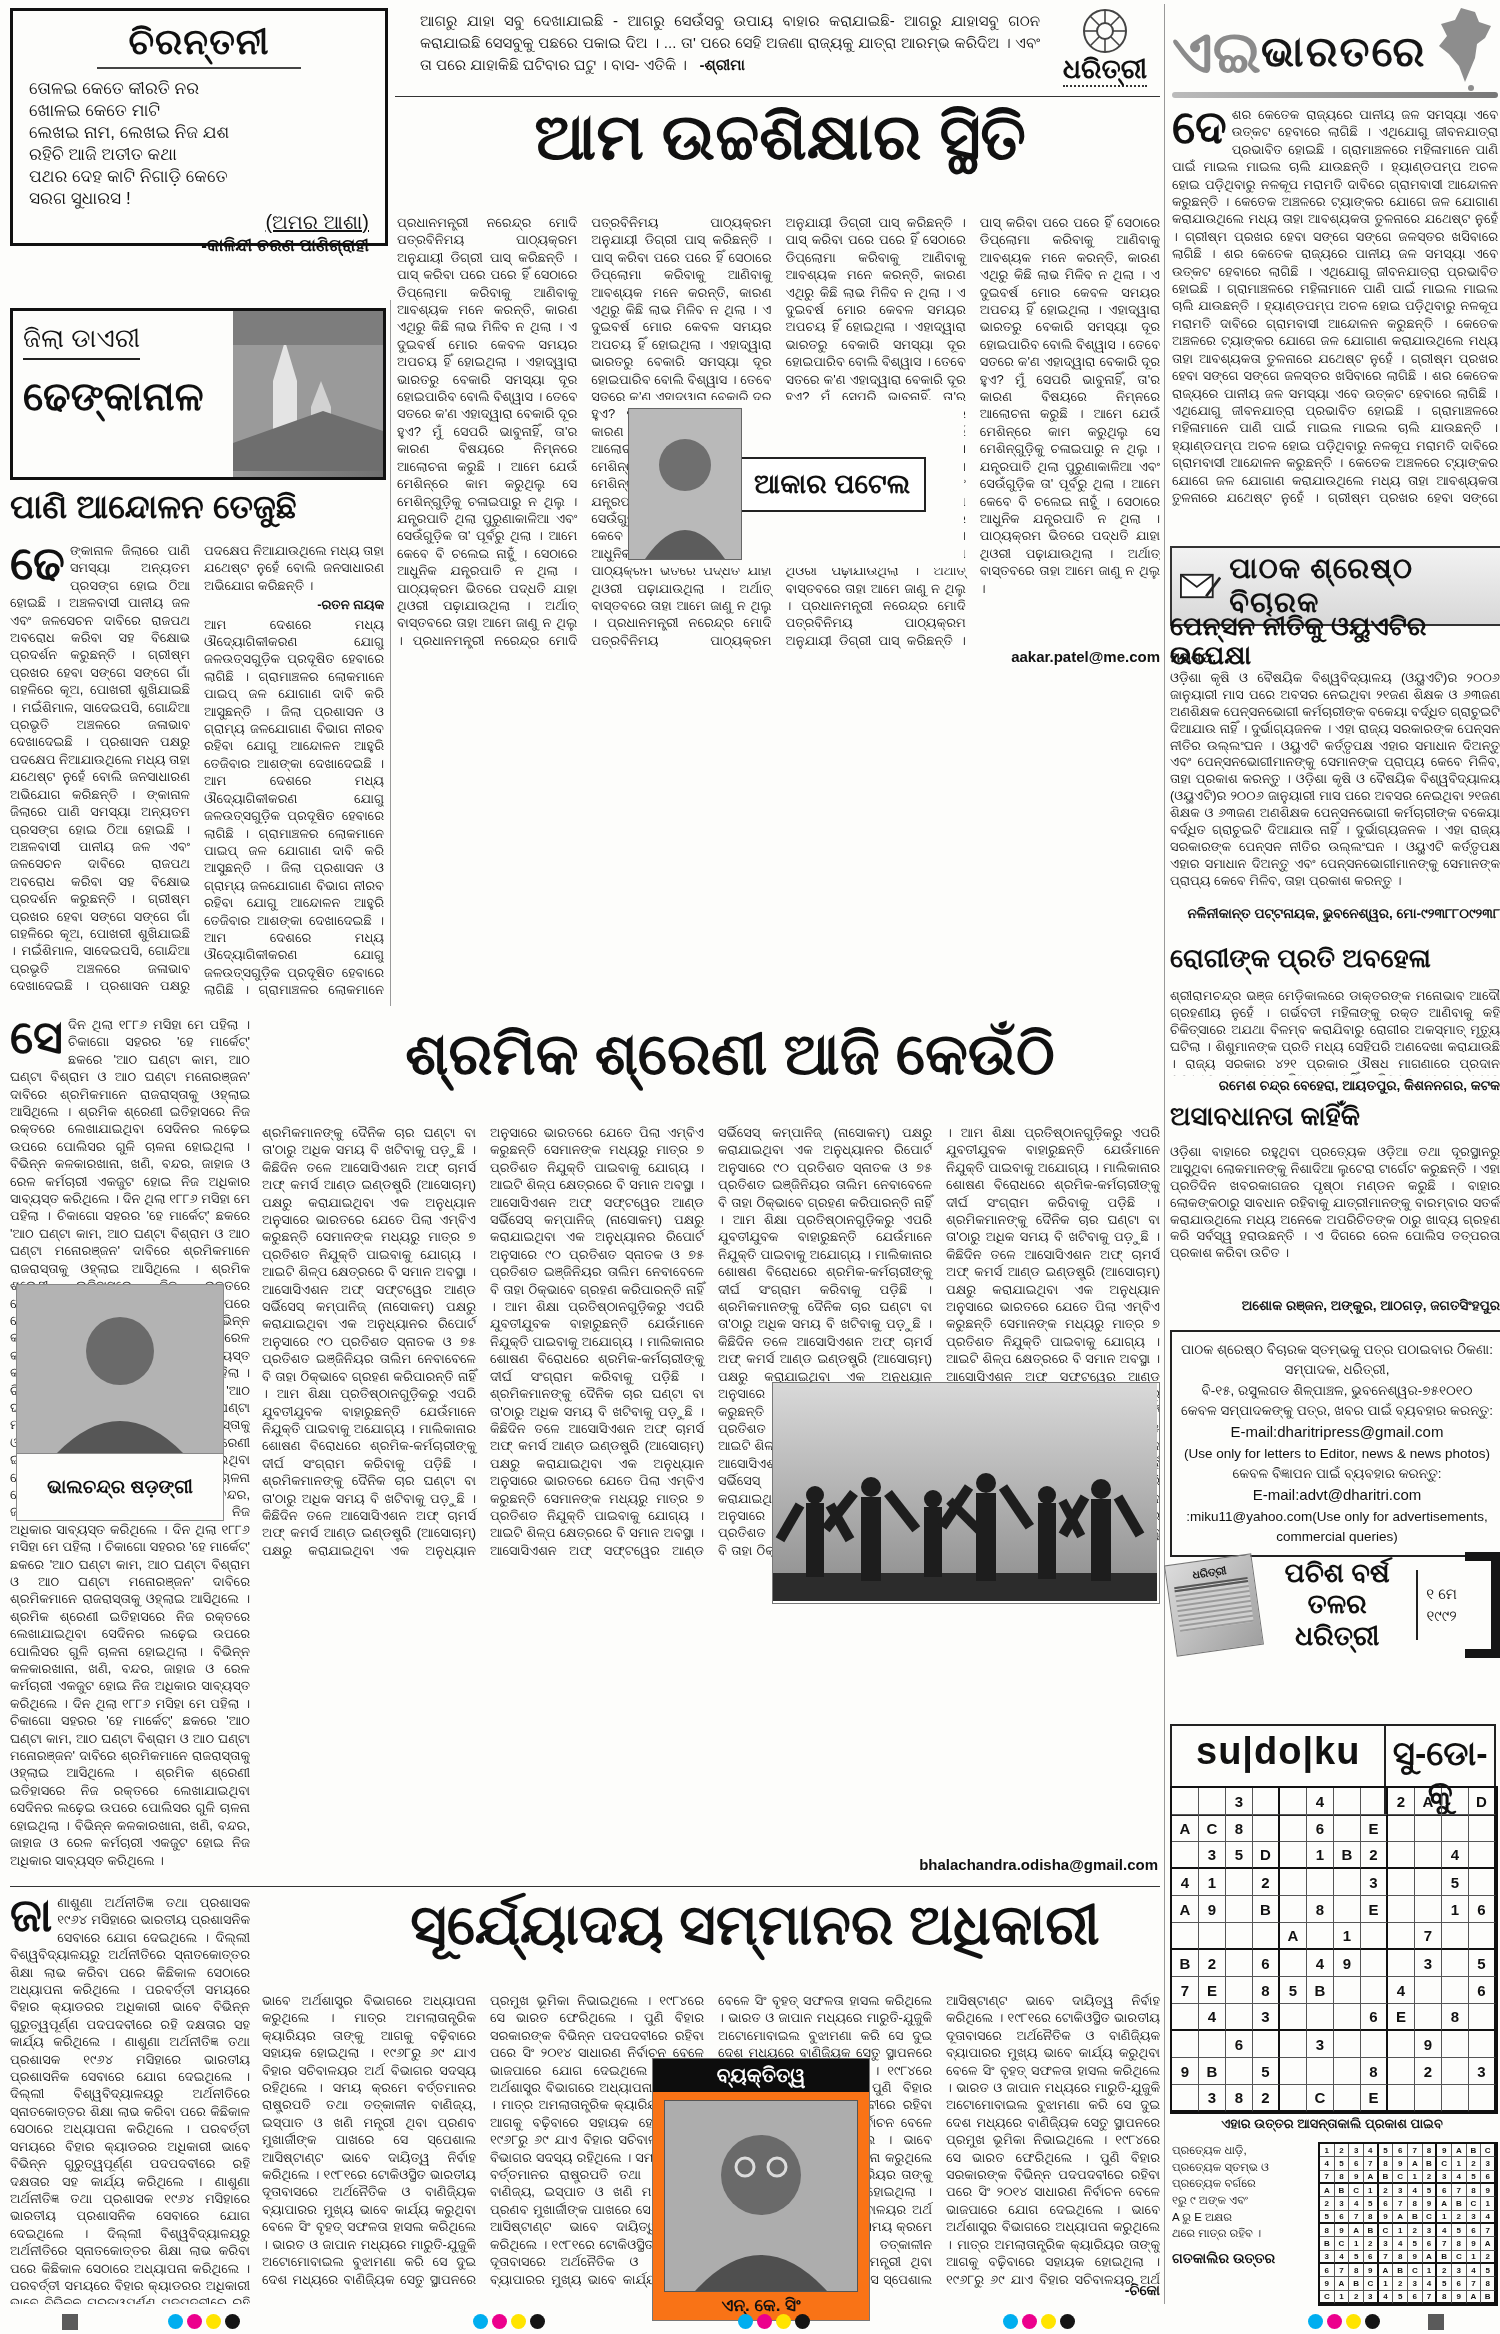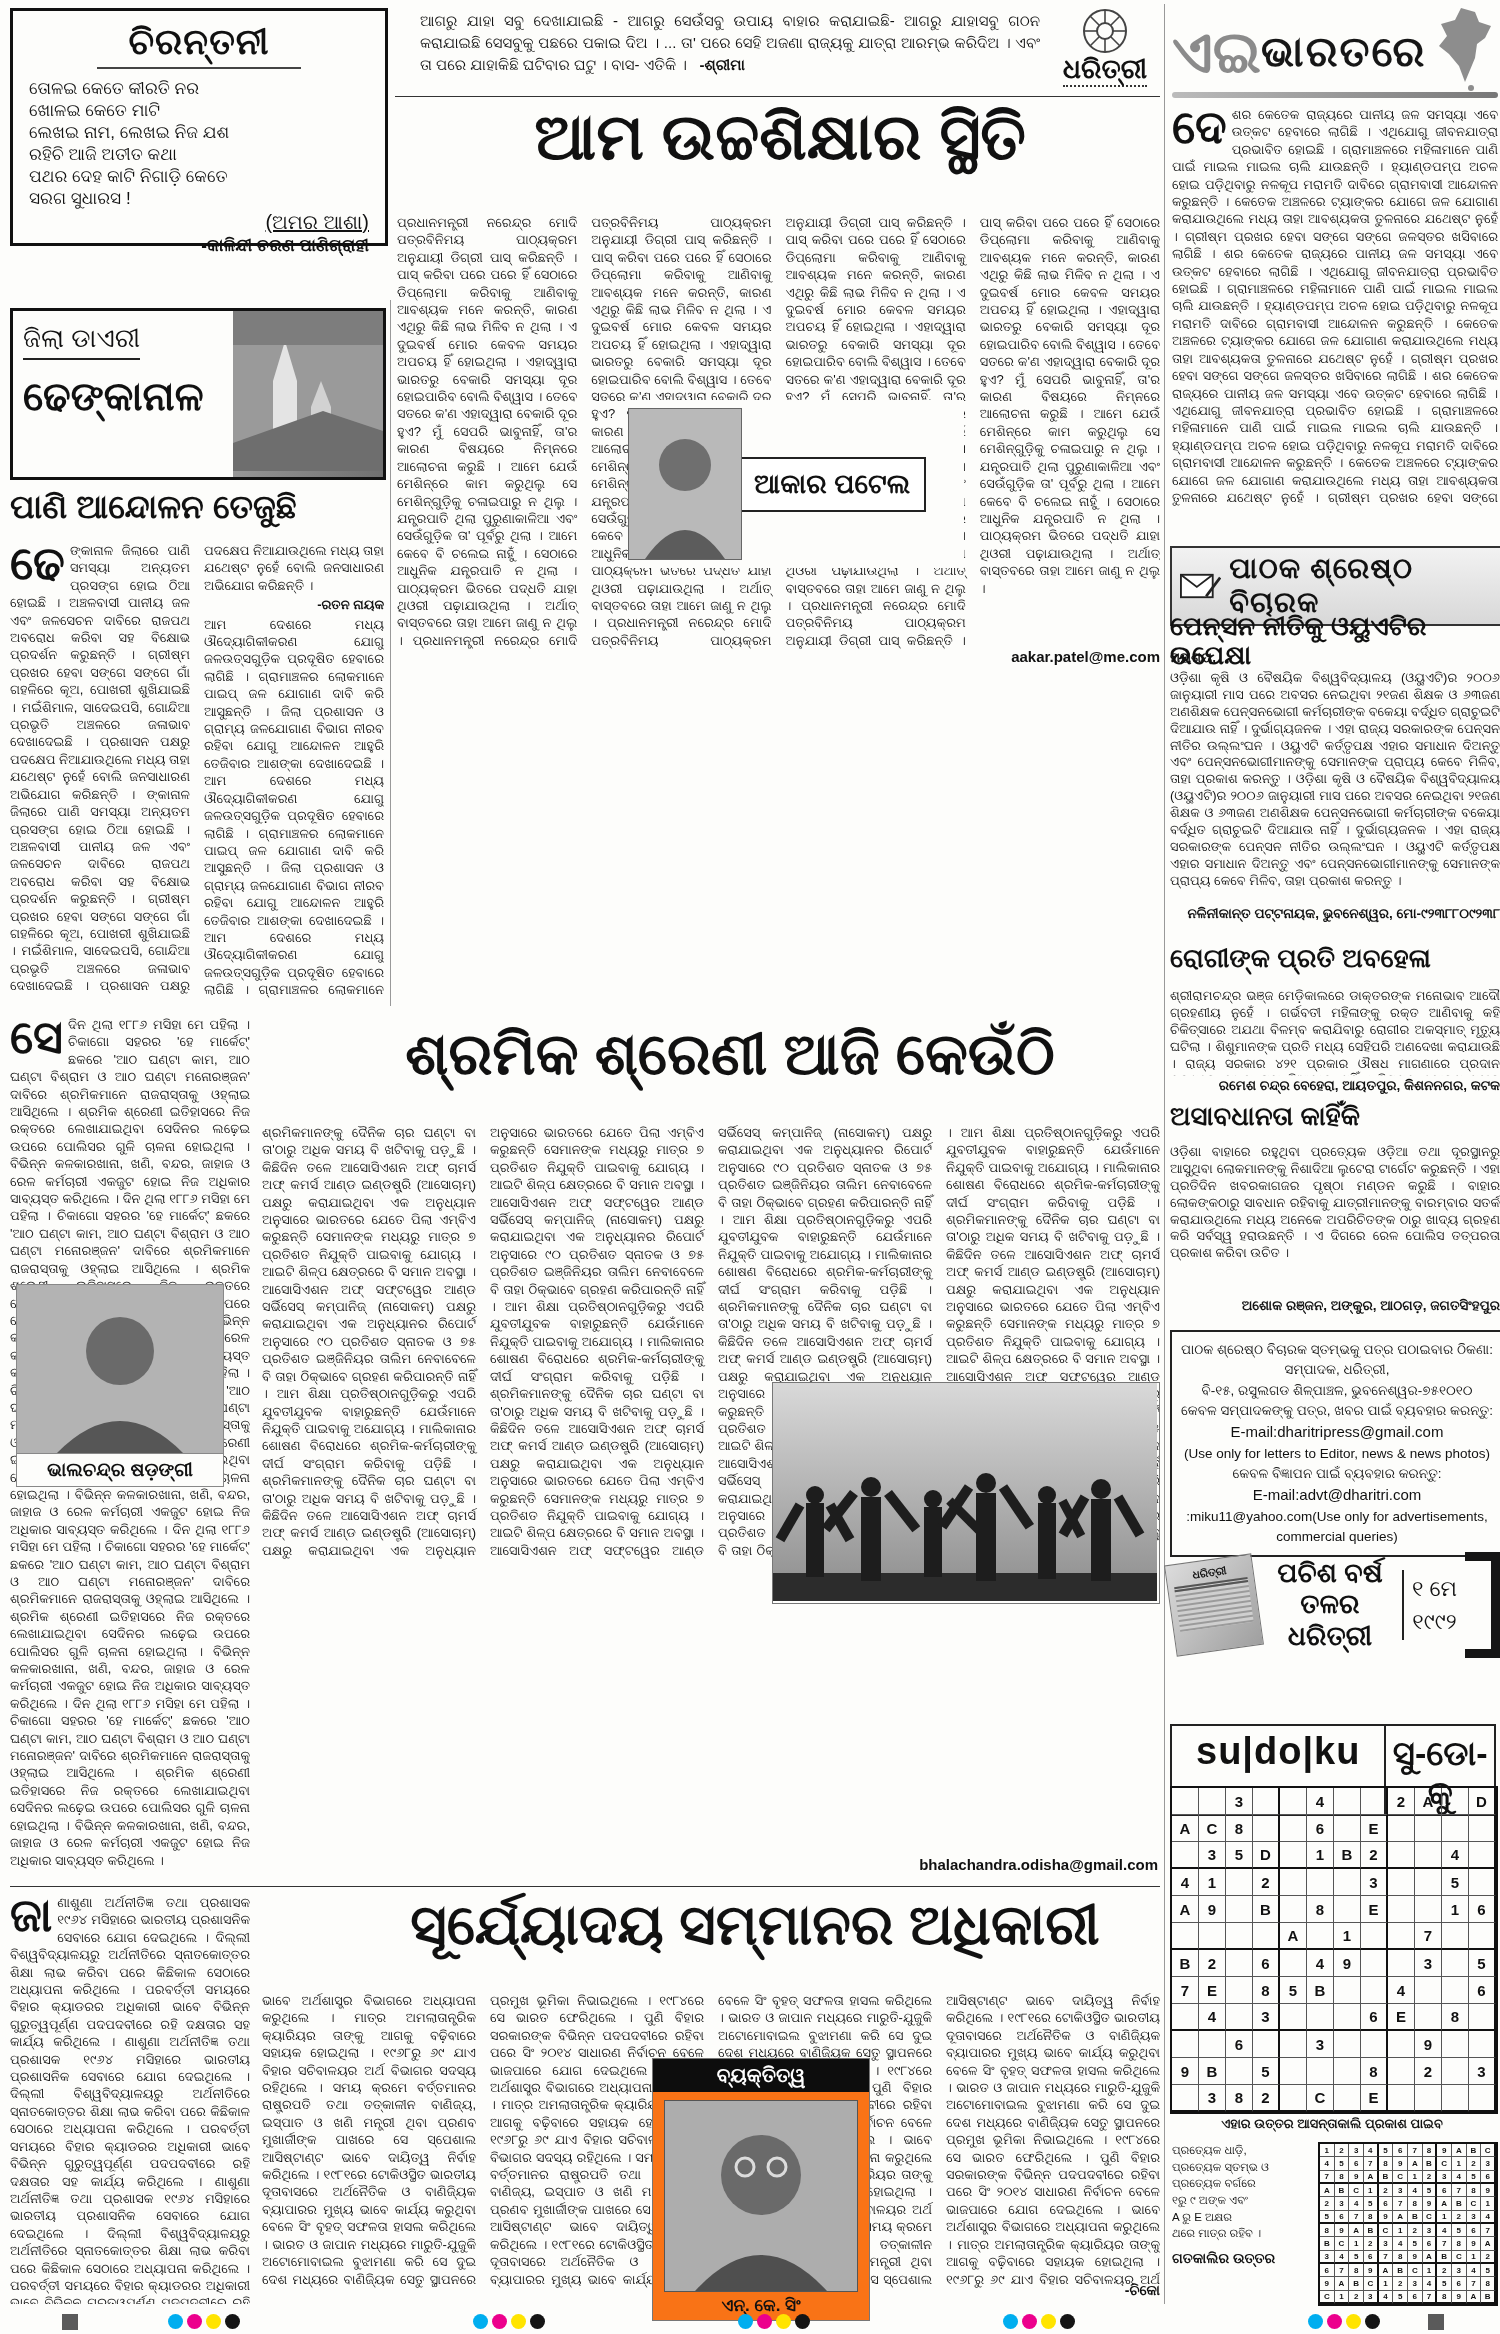--- a/index.html
+++ b/index.html
@@ -54,21 +54,21 @@
   .let-body{font-size:13px;line-height:1.3;}
   .let-sig{font-weight:bold;font-size:13.5px;text-align:right;}
   .salut{font-size:13.5px;font-weight:bold;}
   .contact{border:2px solid #222;text-align:center;font-size:13.5px;line-height:1.5;padding:8px 4px;}
   .contact .em{font-size:15px;}
   
   .y25{display:flex;align-items:center;gap:8px;}
   .y25 .paperthumb{width:86px;height:84px;background:linear-gradient(135deg,#dcdcdc,#9f9f9f);transform:rotate(-8deg);border:1px solid #777;font-size:11px;font-weight:bold;text-align:center;line-height:1.1;padding-top:6px;}
   .y25 .t{font-size:27px;font-weight:bold;text-align:center;line-height:1.15;}
   .y25 .bar{width:2px;height:70px;background:#222;}
-  .y25 .dt{font-size:22px;text-align:center;line-height:1.5;}
+  .y25 .dt{font-size:15px;text-align:center;line-height:1.5;}
   .y25 .bracket{width:26px;height:88px;border:9px solid #161616;border-left:none;}
   .bullets div{font-size:13.5px;margin:4px 0;}
   
   .sud-head{border:2px solid #222;display:flex;align-items:stretch;}
   .sud-brand{font-size:38px;font-weight:bold;padding:4px 24px;letter-spacing:1px;border-right:2px solid #222;}
   .sud-brand span.b{color:#111;}
   .sud-odia{font-size:34px;font-weight:bold;flex:1;text-align:center;padding-top:8px;}
   .sgrid{display:grid;border:2px solid #111;}
   .sgrid .c{border-right:1px solid #555;border-bottom:1px solid #555;display:flex;align-items:center;justify-content:center;font-weight:bold;}
   .sgrid .c.br{border-right:2px solid #111;}
@@ -187,21 +187,21 @@
     <span>ଦିନ ଥିଲା ୧୮୮୬ ମସିହା ମେ ପହିଲା । ଚିକାଗୋ ସହରର 'ହେ ମାର୍କେଟ୍' ଛକରେ 'ଆଠ ଘଣ୍ଟା କାମ, ଆଠ ଘଣ୍ଟା ବିଶ୍ରାମ ଓ ଆଠ ଘଣ୍ଟା ମନୋରଞ୍ଜନ' ଦାବିରେ ଶ୍ରମିକମାନେ ରାଜରାସ୍ତାକୁ ଓହ୍ଲାଇ ଆସିଥିଲେ । ଶ୍ରମିକ ଶ୍ରେଣୀ ଇତିହାସରେ ନିଜ ରକ୍ତରେ ଲେଖାଯାଇଥିବା ସେଦିନର ଲଢ଼େଇ ଉପରେ ପୋଲିସର ଗୁଳି ଚାଳନା ହୋଇଥିଲା । ବିଭିନ୍ନ କଳକାରଖାନା, ଖଣି, ବନ୍ଦର, ଜାହାଜ ଓ ରେଳ କର୍ମଚାରୀ ଏକଜୁଟ ହୋଇ ନିଜ ଅଧିକାର ସାବ୍ୟସ୍ତ କରିଥିଲେ । ଦିନ ଥିଲା ୧୮୮୬ ମସିହା ମେ ପହିଲା । ଚିକାଗୋ ସହରର 'ହେ ମାର୍କେଟ୍' ଛକରେ 'ଆଠ ଘଣ୍ଟା କାମ, ଆଠ ଘଣ୍ଟା ବିଶ୍ରାମ ଓ ଆଠ ଘଣ୍ଟା ମନୋରଞ୍ଜନ' ଦାବିରେ ଶ୍ରମିକମାନେ ରାଜରାସ୍ତାକୁ ଓହ୍ଲାଇ ଆସିଥିଲେ । ଶ୍ରମିକ ଶ୍ରେଣୀ ଇତିହାସରେ ନିଜ ରକ୍ତରେ ଲେଖାଯାଇଥିବା ସେଦିନର ଲଢ଼େଇ ଉପରେ ପୋଲିସର ଗୁଳି ଚାଳନା ହୋଇଥିଲା । ବିଭିନ୍ନ କଳକାରଖାନା, ଖଣି, ବନ୍ଦର, ଜାହାଜ ଓ ରେଳ କର୍ମଚାରୀ ଏକଜୁଟ ହୋଇ ନିଜ ଅଧିକାର ସାବ୍ୟସ୍ତ କରିଥିଲେ । ଦିନ ଥିଲା ୧୮୮୬ ମସିହା ମେ ପହିଲା । ଚିକାଗୋ ସହରର 'ହେ ମାର୍କେଟ୍' ଛକରେ 'ଆଠ ଘଣ୍ଟା କାମ, ଆଠ ଘଣ୍ଟା ବିଶ୍ରାମ ଓ ଆଠ ଘଣ୍ଟା ମନୋରଞ୍ଜନ' ଦାବିରେ ଶ୍ରମିକମାନେ ରାଜରାସ୍ତାକୁ ଓହ୍ଲାଇ ଆସିଥିଲେ । ଶ୍ରମିକ ଶ୍ରେଣୀ ଇତିହାସରେ ନିଜ ରକ୍ତରେ ଲେଖାଯାଇଥିବା ସେଦିନର ଲଢ଼େଇ ଉପରେ ପୋଲିସର ଗୁଳି ଚାଳନା ହୋଇଥିଲା । ବିଭିନ୍ନ କଳକାରଖାନା, ଖଣି, ବନ୍ଦର, ଜାହାଜ ଓ ରେଳ କର୍ମଚାରୀ ଏକଜୁଟ ହୋଇ ନିଜ ଅଧିକାର ସାବ୍ୟସ୍ତ କରିଥିଲେ । ଦିନ ଥିଲା ୧୮୮୬ ମସିହା ମେ ପହିଲା । ଚିକାଗୋ ସହରର 'ହେ ମାର୍କେଟ୍' ଛକରେ 'ଆଠ ଘଣ୍ଟା କାମ, ଆଠ ଘଣ୍ଟା ବିଶ୍ରାମ ଓ ଆଠ ଘଣ୍ଟା ମନୋରଞ୍ଜନ' ଦାବିରେ ଶ୍ରମିକମାନେ ରାଜରାସ୍ତାକୁ ଓହ୍ଲାଇ ଆସିଥିଲେ । ଶ୍ରମିକ ଶ୍ରେଣୀ ଇତିହାସରେ ନିଜ ରକ୍ତରେ ଲେଖାଯାଇଥିବା ସେଦିନର ଲଢ଼େଇ ଉପରେ ପୋଲିସର ଗୁଳି ଚାଳନା ହୋଇଥିଲା । ବିଭିନ୍ନ କଳକାରଖାନା, ଖଣି, ବନ୍ଦର, ଜାହାଜ ଓ ରେଳ କର୍ମଚାରୀ ଏକଜୁଟ ହୋଇ ନିଜ ଅଧିକାର ସାବ୍ୟସ୍ତ କରିଥିଲେ । ଦିନ ଥିଲା ୧୮୮୬ ମସିହା ମେ ପହିଲା । ଚିକାଗୋ ସହରର 'ହେ ମାର୍କେଟ୍' ଛକରେ 'ଆଠ ଘଣ୍ଟା କାମ, ଆଠ ଘଣ୍ଟା ବିଶ୍ରାମ ଓ ଆଠ ଘଣ୍ଟା ମନୋରଞ୍ଜନ' ଦାବିରେ ଶ୍ରମିକମାନେ ରାଜରାସ୍ତାକୁ ଓହ୍ଲାଇ ଆସିଥିଲେ । ଶ୍ରମିକ ଶ୍ରେଣୀ ଇତିହାସରେ ନିଜ ରକ୍ତରେ ଲେଖାଯାଇଥିବା ସେଦିନର ଲଢ଼େଇ ଉପରେ ପୋଲିସର ଗୁଳି ଚାଳନା ହୋଇଥିଲା । ବିଭିନ୍ନ କଳକାରଖାନା, ଖଣି, ବନ୍ଦର, ଜାହାଜ ଓ ରେଳ କର୍ମଚାରୀ ଏକଜୁଟ ହୋଇ ନିଜ ଅଧିକାର ସାବ୍ୟସ୍ତ କରିଥିଲେ ।</span>
   </div>
   <div class="abs" style="left:16px;top:1284px;width:206px;background:#fdfdfb;border:1px solid #888;">
     <div class="photo" style="width:100%;height:168px;">
       <svg class="svgph" width="206" height="168" viewBox="0 0 206 168">
         <rect width="206" height="168" fill="#b3b3b3"></rect>
         <circle cx="103" cy="66" r="34" fill="#6a6a6a"></circle>
         <path d="M40 168 Q103 104 166 168 Z" fill="#565656"></path>
       </svg>
     </div>
-    <div style="text-align:center;font-weight:bold;font-size:19px;padding:5px 0;border-top:1px solid #888;">ଭାଲଚନ୍ଦ୍ର ଷଡ଼ଙ୍ଗୀ</div>
+    <div style="text-align:center;font-weight:bold;font-size:19px;padding:22px 0;border-top:1px solid #888;">ଭାଲଚନ୍ଦ୍ର ଷଡ଼ଙ୍ଗୀ</div>
   </div>
   <div class="abs body-txt just cols4" style="left:262px;top:1124px;width:898px;height:724px;">
     <span>ଶ୍ରମିକମାନଙ୍କୁ ଦୈନିକ ଚାର ଘଣ୍ଟା ବା ତା'ଠାରୁ ଅଧିକ ସମୟ ବି ଖଟିବାକୁ ପଡ଼ୁଛି । କିଛିଦିନ ତଳେ ଆସୋସିଏଶନ ଅଫ୍ ଚାମର୍ସ ଅଫ୍ କମର୍ସ ଆଣ୍ଡ ଇଣ୍ଡଷ୍ଟ୍ରି (ଆସୋଚାମ୍) ପକ୍ଷରୁ କରାଯାଇଥିବା ଏକ ଅନୁଧ୍ୟାନ ଅନୁସାରେ ଭାରତରେ ଯେତେ ପିଲା ଏମ୍‌ବିଏ କରୁଛନ୍ତି ସେମାନଙ୍କ ମଧ୍ୟରୁ ମାତ୍ର ୭ ପ୍ରତିଶତ ନିଯୁକ୍ତି ପାଇବାକୁ ଯୋଗ୍ୟ । ଆଇଟି ଶିଳ୍ପ କ୍ଷେତ୍ରରେ ବି ସମାନ ଅବସ୍ଥା । ଆସୋସିଏଶନ ଅଫ୍ ସଫ୍ଟୱେର ଆଣ୍ଡ ସର୍ଭିସେସ୍ କମ୍ପାନିଜ୍ (ନାସୋକମ୍) ପକ୍ଷରୁ କରାଯାଇଥିବା ଏକ ଅନୁଧ୍ୟାନର ରିପୋର୍ଟ ଅନୁସାରେ ୯୦ ପ୍ରତିଶତ ସ୍ନାତକ ଓ ୭୫ ପ୍ରତିଶତ ଇଞ୍ଜିନିୟର ତାଲିମ ନେବାବେଳେ ବି ତାହା ଠିକ୍‌ଭାବେ ଗ୍ରହଣ କରିପାରନ୍ତି ନାହିଁ । ଆମ ଶିକ୍ଷା ପ୍ରତିଷ୍ଠାନଗୁଡ଼ିକରୁ ଏପରି ଯୁବତୀଯୁବକ ବାହାରୁଛନ୍ତି ଯେଉଁମାନେ ନିଯୁକ୍ତି ପାଇବାକୁ ଅଯୋଗ୍ୟ । ମାଲିକାନାର ଶୋଷଣ ବିରୋଧରେ ଶ୍ରମିକ-କର୍ମଚାରୀଙ୍କୁ ଦୀର୍ଘ ସଂଗ୍ରାମ କରିବାକୁ ପଡ଼ିଛି । ଶ୍ରମିକମାନଙ୍କୁ ଦୈନିକ ଚାର ଘଣ୍ଟା ବା ତା'ଠାରୁ ଅଧିକ ସମୟ ବି ଖଟିବାକୁ ପଡ଼ୁଛି । କିଛିଦିନ ତଳେ ଆସୋସିଏଶନ ଅଫ୍ ଚାମର୍ସ ଅଫ୍ କମର୍ସ ଆଣ୍ଡ ଇଣ୍ଡଷ୍ଟ୍ରି (ଆସୋଚାମ୍) ପକ୍ଷରୁ କରାଯାଇଥିବା ଏକ ଅନୁଧ୍ୟାନ ଅନୁସାରେ ଭାରତରେ ଯେତେ ପିଲା ଏମ୍‌ବିଏ କରୁଛନ୍ତି ସେମାନଙ୍କ ମଧ୍ୟରୁ ମାତ୍ର ୭ ପ୍ରତିଶତ ନିଯୁକ୍ତି ପାଇବାକୁ ଯୋଗ୍ୟ । ଆଇଟି ଶିଳ୍ପ କ୍ଷେତ୍ରରେ ବି ସମାନ ଅବସ୍ଥା । ଆସୋସିଏଶନ ଅଫ୍ ସଫ୍ଟୱେର ଆଣ୍ଡ ସର୍ଭିସେସ୍ କମ୍ପାନିଜ୍ (ନାସୋକମ୍) ପକ୍ଷରୁ କରାଯାଇଥିବା ଏକ ଅନୁଧ୍ୟାନର ରିପୋର୍ଟ ଅନୁସାରେ ୯୦ ପ୍ରତିଶତ ସ୍ନାତକ ଓ ୭୫ ପ୍ରତିଶତ ଇଞ୍ଜିନିୟର ତାଲିମ ନେବାବେଳେ ବି ତାହା ଠିକ୍‌ଭାବେ ଗ୍ରହଣ କରିପାରନ୍ତି ନାହିଁ । ଆମ ଶିକ୍ଷା ପ୍ରତିଷ୍ଠାନଗୁଡ଼ିକରୁ ଏପରି ଯୁବତୀଯୁବକ ବାହାରୁଛନ୍ତି ଯେଉଁମାନେ ନିଯୁକ୍ତି ପାଇବାକୁ ଅଯୋଗ୍ୟ । ମାଲିକାନାର ଶୋଷଣ ବିରୋଧରେ ଶ୍ରମିକ-କର୍ମଚାରୀଙ୍କୁ ଦୀର୍ଘ ସଂଗ୍ରାମ କରିବାକୁ ପଡ଼ିଛି । ଶ୍ରମିକମାନଙ୍କୁ ଦୈନିକ ଚାର ଘଣ୍ଟା ବା ତା'ଠାରୁ ଅଧିକ ସମୟ ବି ଖଟିବାକୁ ପଡ଼ୁଛି । କିଛିଦିନ ତଳେ ଆସୋସିଏଶନ ଅଫ୍ ଚାମର୍ସ ଅଫ୍ କମର୍ସ ଆଣ୍ଡ ଇଣ୍ଡଷ୍ଟ୍ରି (ଆସୋଚାମ୍) ପକ୍ଷରୁ କରାଯାଇଥିବା ଏକ ଅନୁଧ୍ୟାନ ଅନୁସାରେ ଭାରତରେ ଯେତେ ପିଲା ଏମ୍‌ବିଏ କରୁଛନ୍ତି ସେମାନଙ୍କ ମଧ୍ୟରୁ ମାତ୍ର ୭ ପ୍ରତିଶତ ନିଯୁକ୍ତି ପାଇବାକୁ ଯୋଗ୍ୟ । ଆଇଟି ଶିଳ୍ପ କ୍ଷେତ୍ରରେ ବି ସମାନ ଅବସ୍ଥା । ଆସୋସିଏଶନ ଅଫ୍ ସଫ୍ଟୱେର ଆଣ୍ଡ ସର୍ଭିସେସ୍ କମ୍ପାନିଜ୍ (ନାସୋକମ୍) ପକ୍ଷରୁ କରାଯାଇଥିବା ଏକ ଅନୁଧ୍ୟାନର ରିପୋର୍ଟ ଅନୁସାରେ ୯୦ ପ୍ରତିଶତ ସ୍ନାତକ ଓ ୭୫ ପ୍ରତିଶତ ଇଞ୍ଜିନିୟର ତାଲିମ ନେବାବେଳେ ବି ତାହା ଠିକ୍‌ଭାବେ ଗ୍ରହଣ କରିପାରନ୍ତି ନାହିଁ । ଆମ ଶିକ୍ଷା ପ୍ରତିଷ୍ଠାନଗୁଡ଼ିକରୁ ଏପରି ଯୁବତୀଯୁବକ ବାହାରୁଛନ୍ତି ଯେଉଁମାନେ ନିଯୁକ୍ତି ପାଇବାକୁ ଅଯୋଗ୍ୟ । ମାଲିକାନାର ଶୋଷଣ ବିରୋଧରେ ଶ୍ରମିକ-କର୍ମଚାରୀଙ୍କୁ ଦୀର୍ଘ ସଂଗ୍ରାମ କରିବାକୁ ପଡ଼ିଛି । ଶ୍ରମିକମାନଙ୍କୁ ଦୈନିକ ଚାର ଘଣ୍ଟା ବା ତା'ଠାରୁ ଅଧିକ ସମୟ ବି ଖଟିବାକୁ ପଡ଼ୁଛି । କିଛିଦିନ ତଳେ ଆସୋସିଏଶନ ଅଫ୍ ଚାମର୍ସ ଅଫ୍ କମର୍ସ ଆଣ୍ଡ ଇଣ୍ଡଷ୍ଟ୍ରି (ଆସୋଚାମ୍) ପକ୍ଷରୁ କରାଯାଇଥିବା ଏକ ଅନୁଧ୍ୟାନ ଅନୁସାରେ ଭାରତରେ ଯେତେ ପିଲା ଏମ୍‌ବିଏ କରୁଛନ୍ତି ସେମାନଙ୍କ ମଧ୍ୟରୁ ମାତ୍ର ୭ ପ୍ରତିଶତ ନିଯୁକ୍ତି ପାଇବାକୁ ଯୋଗ୍ୟ । ଆଇଟି ଶିଳ୍ପ କ୍ଷେତ୍ରରେ ବି ସମାନ ଅବସ୍ଥା । ଆସୋସିଏଶନ ଅଫ୍ ସଫ୍ଟୱେର ଆଣ୍ଡ ସର୍ଭିସେସ୍ କମ୍ପାନିଜ୍ (ନାସୋକମ୍) ପକ୍ଷରୁ କରାଯାଇଥିବା ଏକ ଅନୁଧ୍ୟାନର ରିପୋର୍ଟ ଅନୁସାରେ ୯୦ ପ୍ରତିଶତ ସ୍ନାତକ ଓ ୭୫ ପ୍ରତିଶତ ଇଞ୍ଜିନିୟର ତାଲିମ ନେବାବେଳେ ବି ତାହା ଠିକ୍‌ଭାବେ ଗ୍ରହଣ କରିପାରନ୍ତି ନାହିଁ । ଆମ ଶିକ୍ଷା ପ୍ରତିଷ୍ଠାନଗୁଡ଼ିକରୁ ଏପରି ଯୁବତୀଯୁବକ ବାହାରୁଛନ୍ତି ଯେଉଁମାନେ ନିଯୁକ୍ତି ପାଇବାକୁ ଅଯୋଗ୍ୟ । ମାଲିକାନାର ଶୋଷଣ ବିରୋଧରେ ଶ୍ରମିକ-କର୍ମଚାରୀଙ୍କୁ ଦୀର୍ଘ ସଂଗ୍ରାମ କରିବାକୁ ପଡ଼ିଛି । ଶ୍ରମିକମାନଙ୍କୁ ଦୈନିକ ଚାର ଘଣ୍ଟା ବା ତା'ଠାରୁ ଅଧିକ ସମୟ ବି ଖଟିବାକୁ ପଡ଼ୁଛି । କିଛିଦିନ ତଳେ ଆସୋସିଏଶନ ଅଫ୍ ଚାମର୍ସ ଅଫ୍ କମର୍ସ ଆଣ୍ଡ ଇଣ୍ଡଷ୍ଟ୍ରି (ଆସୋଚାମ୍) ପକ୍ଷରୁ କରାଯାଇଥିବା ଏକ ଅନୁଧ୍ୟାନ ଅନୁସାରେ ଭାରତରେ ଯେତେ ପିଲା ଏମ୍‌ବିଏ କରୁଛନ୍ତି ସେମାନଙ୍କ ମଧ୍ୟରୁ ମାତ୍ର ୭ ପ୍ରତିଶତ ନିଯୁକ୍ତି ପାଇବାକୁ ଯୋଗ୍ୟ । ଆଇଟି ଶିଳ୍ପ କ୍ଷେତ୍ରରେ ବି ସମାନ ଅବସ୍ଥା । ଆସୋସିଏଶନ ଅଫ୍ ସଫ୍ଟୱେର ଆଣ୍ଡ ସର୍ଭିସେସ୍ କମ୍ପାନିଜ୍ (ନାସୋକମ୍) ପକ୍ଷରୁ କରାଯାଇଥିବା ଏକ ଅନୁଧ୍ୟାନର ରିପୋର୍ଟ ଅନୁସାରେ ୯୦ ପ୍ରତିଶତ ସ୍ନାତକ ଓ ୭୫ ପ୍ରତିଶତ ଇଞ୍ଜିନିୟର ତାଲିମ ନେବାବେଳେ ବି ତାହା ଠିକ୍‌ଭାବେ ଗ୍ରହଣ କରିପାରନ୍ତି ନାହିଁ । ଆମ ଶିକ୍ଷା ପ୍ରତିଷ୍ଠାନଗୁଡ଼ିକରୁ ଏପରି ଯୁବତୀଯୁବକ ବାହାରୁଛନ୍ତି ଯେଉଁମାନେ ନିଯୁକ୍ତି ପାଇବାକୁ ଅଯୋଗ୍ୟ । ମାଲିକାନାର ଶୋଷଣ ବିରୋଧରେ ଶ୍ରମିକ-କର୍ମଚାରୀଙ୍କୁ ଦୀର୍ଘ ସଂଗ୍ରାମ କରିବାକୁ ପଡ଼ିଛି ।</span>
   </div>
   <div class="abs" style="left:772px;top:1382px;width:386px;height:220px;border:1px solid #777;">
     <svg class="svgph" width="384" height="218" viewBox="0 0 384 218">
       <defs>
         <linearGradient id="sky" x1="0" y1="0" x2="0" y2="1">
           <stop offset="0" stop-color="#d9d9d9"></stop>
             <stop offset="1" stop-color="#8c8c8c"></stop>

